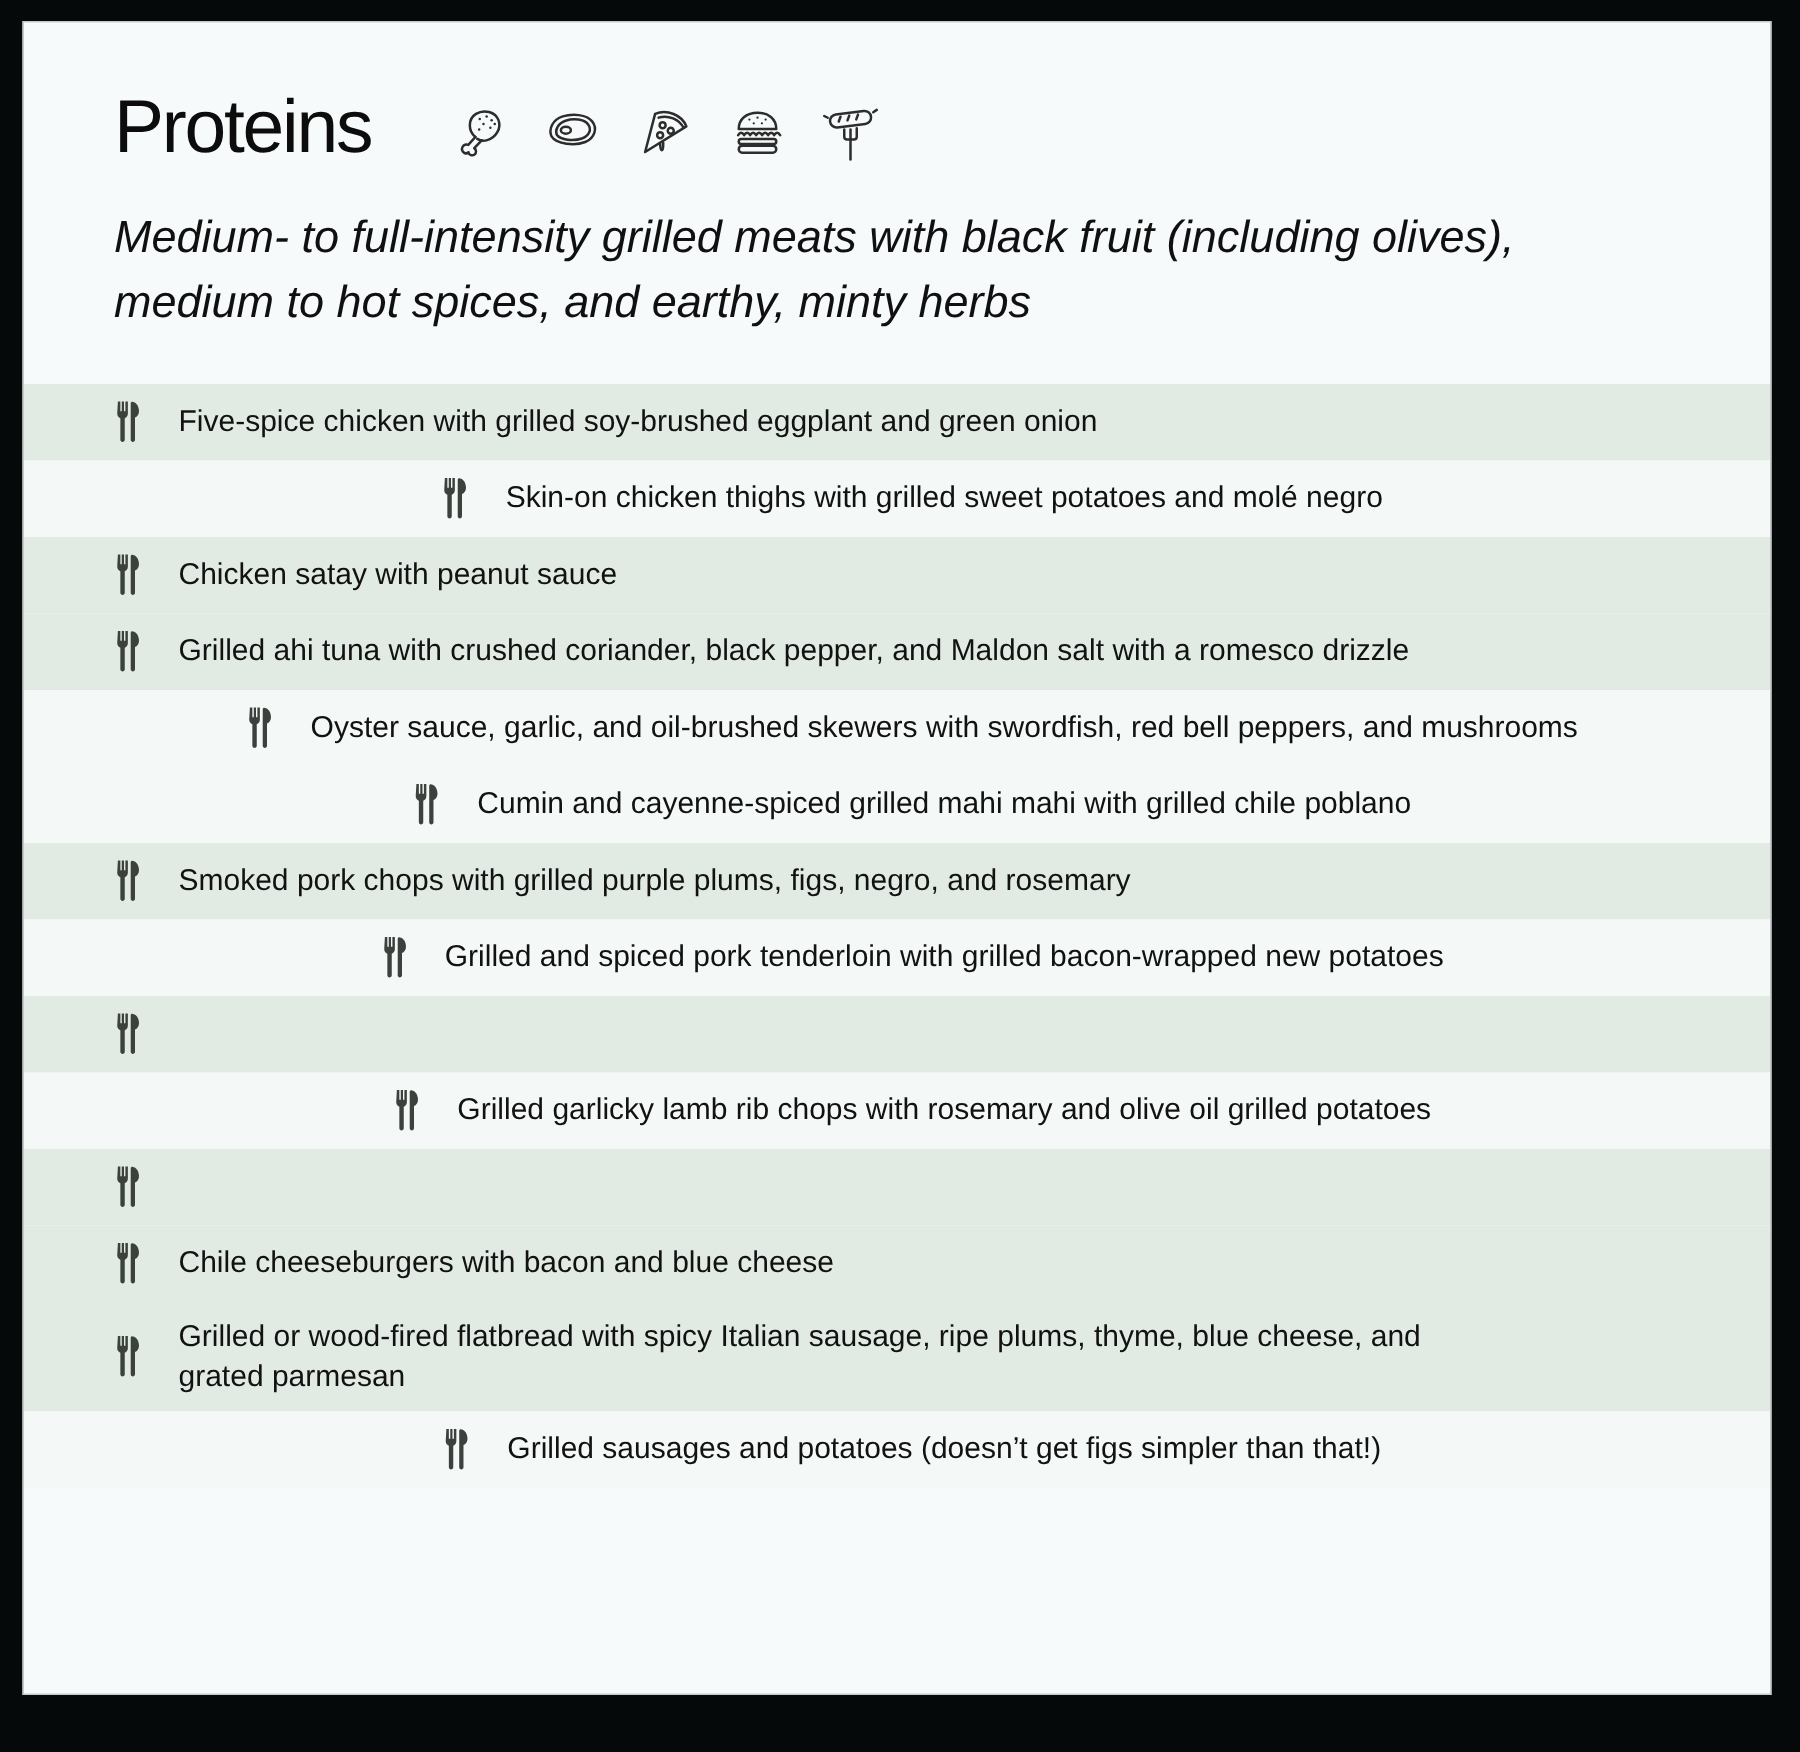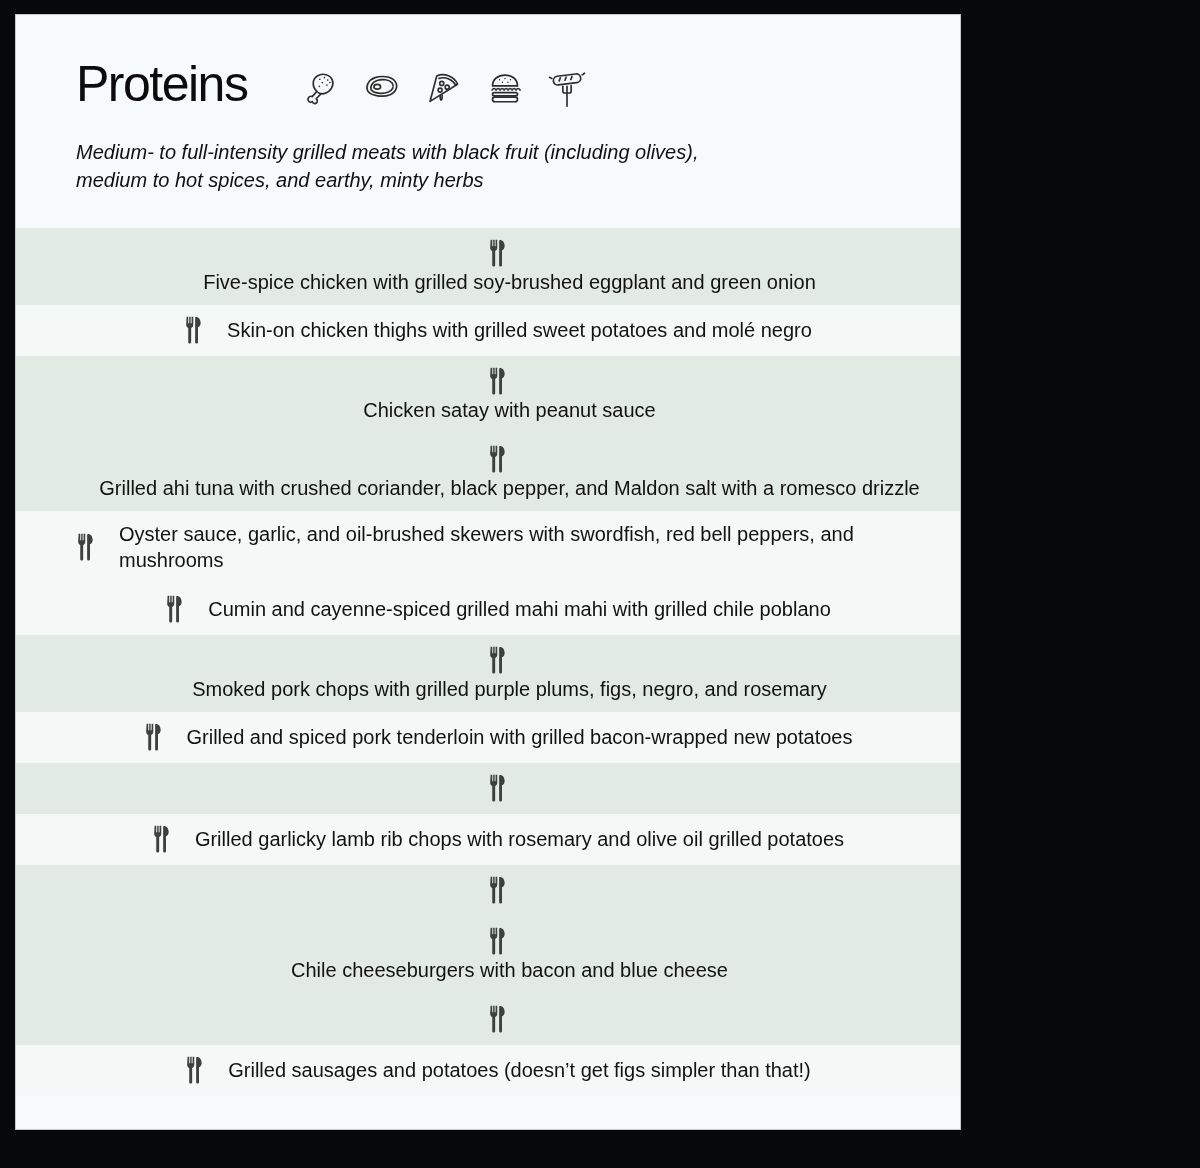--- a/index.html
+++ b/index.html
@@ -14,47 +14,47 @@
   body{
     width:1200px;height:1168px;
     background:var(--page-border);
     position:relative;
     font-family:"Liberation Sans",sans-serif;
     color:var(--text);
     overflow:hidden;
   }
   .card{
     position:absolute;left:15px;top:14px;
-    width:946px;height:1116px;
+    width:1166px;height:1116px;
     background:var(--card-background);
     border:1px solid #c7cac9;
     box-sizing:border-box;
   }
   .header{padding:42px 60px 0 60px;}
   .title-row{display:flex;align-items:center;}
   .page-title{
     font-size:50px;font-weight:400;letter-spacing:-1.5px;
     margin:0;line-height:1.1;color:#0c0c0c;
   }
   .header-icons{display:flex;align-items:center;gap:22px;margin-left:52px;margin-top:6px;}
   .header-icons .hicon{display:flex;}
   .header-icons svg{width:40px;height:40px;stroke:var(--icon-stroke);fill:none;stroke-width:2;stroke-linecap:round;stroke-linejoin:round;}
   .header-icons svg .dot{fill:var(--icon-stroke);stroke:none;}
   .subtitle{
-    font-style:italic;font-size:20px;line-height:1.42;
+    font-style:italic;font-size:30px;line-height:1.42;
     margin-top:26px;white-space:pre-line;color:#101010;
     max-width:1000px;
   }
   .list{margin-top:33px;}
   .row{
     display:flex;align-items:center;
     min-height:48px;box-sizing:border-box;
     padding:10px 40px 10px 60px;
   }
-  .row-green{background:var(--row-green);flex-direction:column;}
+  .row-green{background:var(--row-green);}
   .row-light{background:var(--row-light);justify-content:center;}
   .row-icon{flex:0 0 20px;width:20px;display:flex;align-items:center;}
   .row-icon svg{width:19px;height:31px;}
   .row-icon .utensil{fill:#3c413d;}
   .row-text{
     margin-left:23px;font-size:20px;line-height:1.32;
     white-space:pre-line;max-width:965px;color:#121212;
   }
 </style>
 </head>
@@ -234,20 +234,22 @@
     </span>
     <span class="row-text">Chile cheeseburgers with bacon and blue cheese</span>
   </div>
       <div class="row row-green">
     <span class="row-icon">
       <svg viewBox="0 0 22 34">
         <path class="utensil" d="M3 1 h1.9 v7.6 h1.1 V1 h1.7 v7.6 h1.1 V1 h1.9 v9.3 c0 1.9 -1 3.2 -2.4 3.7 V30.6 c0 2.1 -3.4 2.1 -3.4 0 V14 C3.5 13.5 2.5 12.1 2.5 10.3 L3 1 Z"></path>
         <path class="utensil" d="M14.6 1.3 c2.9 0.4 4.7 3.7 4.7 7 c0 2.7 -1.4 4.4 -3.1 5 V30.6 c0 2.1 -3.3 2.1 -3.3 0 V2.6 c0 -1 0.7 -1.5 1.7 -1.3 Z"></path>
       </svg>
     </span>
+    <span class="row-text">Grilled or wood-fired flatbread with spicy Italian sausage, ripe plums, thyme, blue cheese, and
+grated parmesan</span>
   </div>
       <div class="row row-light">
     <span class="row-icon">
       <svg viewBox="0 0 22 34">
         <path class="utensil" d="M3 1 h1.9 v7.6 h1.1 V1 h1.7 v7.6 h1.1 V1 h1.9 v9.3 c0 1.9 -1 3.2 -2.4 3.7 V30.6 c0 2.1 -3.4 2.1 -3.4 0 V14 C3.5 13.5 2.5 12.1 2.5 10.3 L3 1 Z"></path>
         <path class="utensil" d="M14.6 1.3 c2.9 0.4 4.7 3.7 4.7 7 c0 2.7 -1.4 4.4 -3.1 5 V30.6 c0 2.1 -3.3 2.1 -3.3 0 V2.6 c0 -1 0.7 -1.5 1.7 -1.3 Z"></path>
       </svg>
     </span>
     <span class="row-text">Grilled sausages and potatoes (doesn’t get figs simpler than that!)</span>
   </div>

